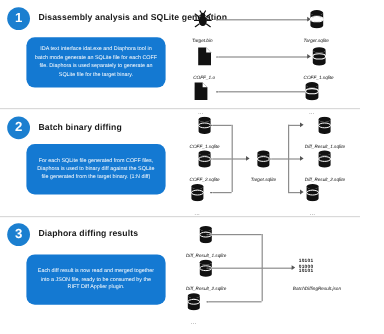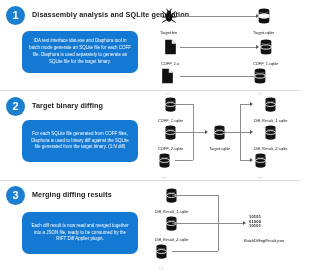--- a/index.html
+++ b/index.html
@@ -177,21 +177,21 @@
       </span>
       <span class="node-label ellipsis">...</span>
     </div>
   </div>
 
   <div class="section-divider" style="top:90px;"></div>
 
   <div class="section">
 
     <div class="step-badge" style="left:6px; top:97px;">2</div>
-    <div class="step-title" style="left:32px; top:101px;">Target binary diffing</div>
+    <div class="step-title" style="left:32px; top:101px;">Batch binary diffing</div>
 
     <div class="desc-box" style="left:22px; top:120px; width:116px; height:42px;">
       <p>For each SQLite file generated from COFF files, Diaphora is used to binary diff against the SQLite file generated from the target binary. (1:N diff)</p>
     </div>
 
     <div class="node" style="left:158px; top:97px;">
       <span class="glyph">
         <svg width="13" height="15" viewBox="0 0 20 24" fill="#111">
           <ellipse cx="10" cy="4" rx="8" ry="3.4"></ellipse>
           <path d="M2 4 V20 a8 3.4 0 0 0 16 0 V4 a8 3.4 0 0 1 -16 0 Z"></path>
@@ -285,21 +285,21 @@
       </span>
       <span class="node-label ellipsis">...</span>
     </div>
   </div>
 
   <div class="section-divider" style="top:180px;"></div>
 
   <div class="section">
 
     <div class="step-badge" style="left:6px; top:186px;">3</div>
-    <div class="step-title" style="left:32px; top:190px;">Merging diffing results</div>
+    <div class="step-title" style="left:32px; top:190px;">Diaphora diffing results</div>
 
     <div class="desc-box" style="left:22px; top:212px; width:116px; height:42px;">
       <p>Each diff result is now read and merged together into a JSON file, ready to be consumed by the RIFT Diff Applier plugin.</p>
     </div>
 
     <div class="node" style="left:155px; top:188px;">
       <span class="glyph">
         <svg width="13" height="15" viewBox="0 0 20 24" fill="#111">
           <ellipse cx="10" cy="4" rx="8" ry="3.4"></ellipse>
           <path d="M2 4 V20 a8 3.4 0 0 0 16 0 V4 a8 3.4 0 0 1 -16 0 Z"></path>

